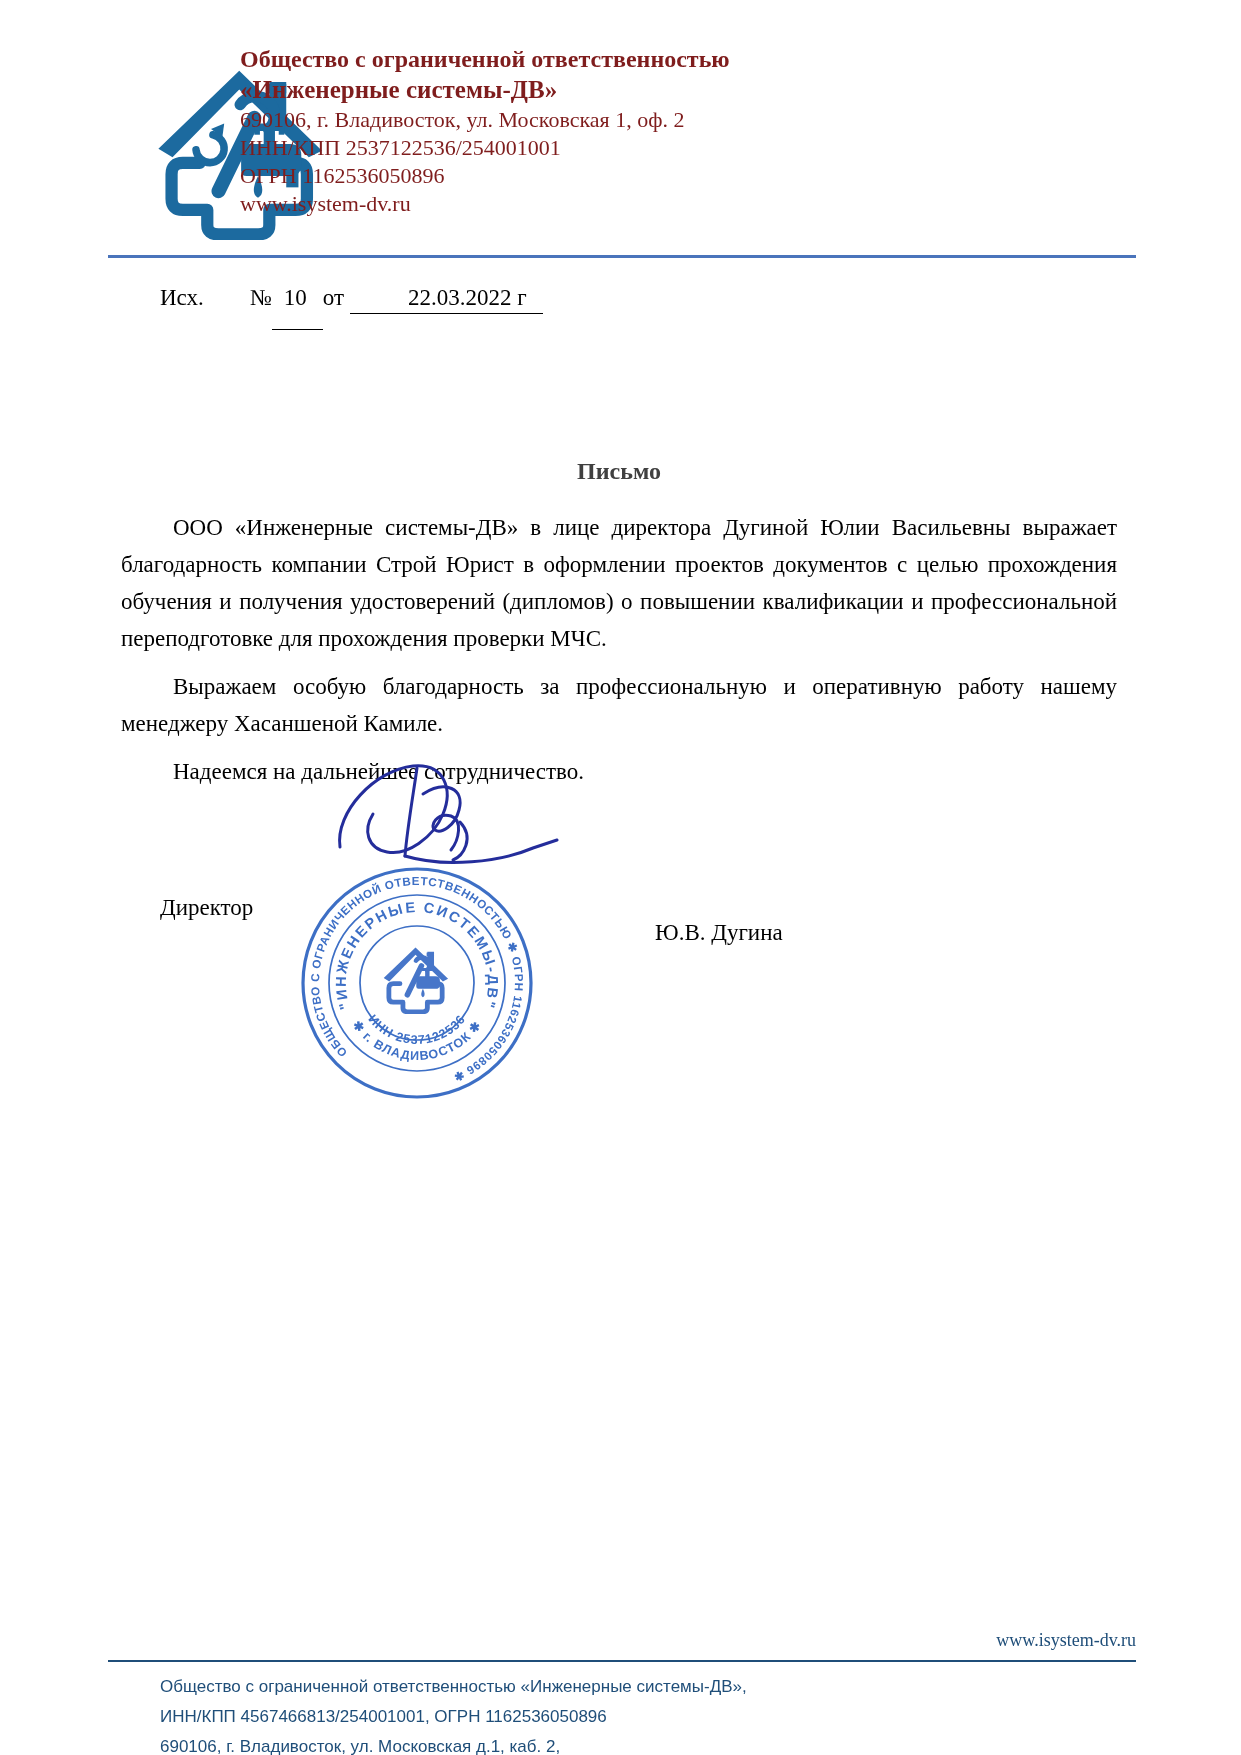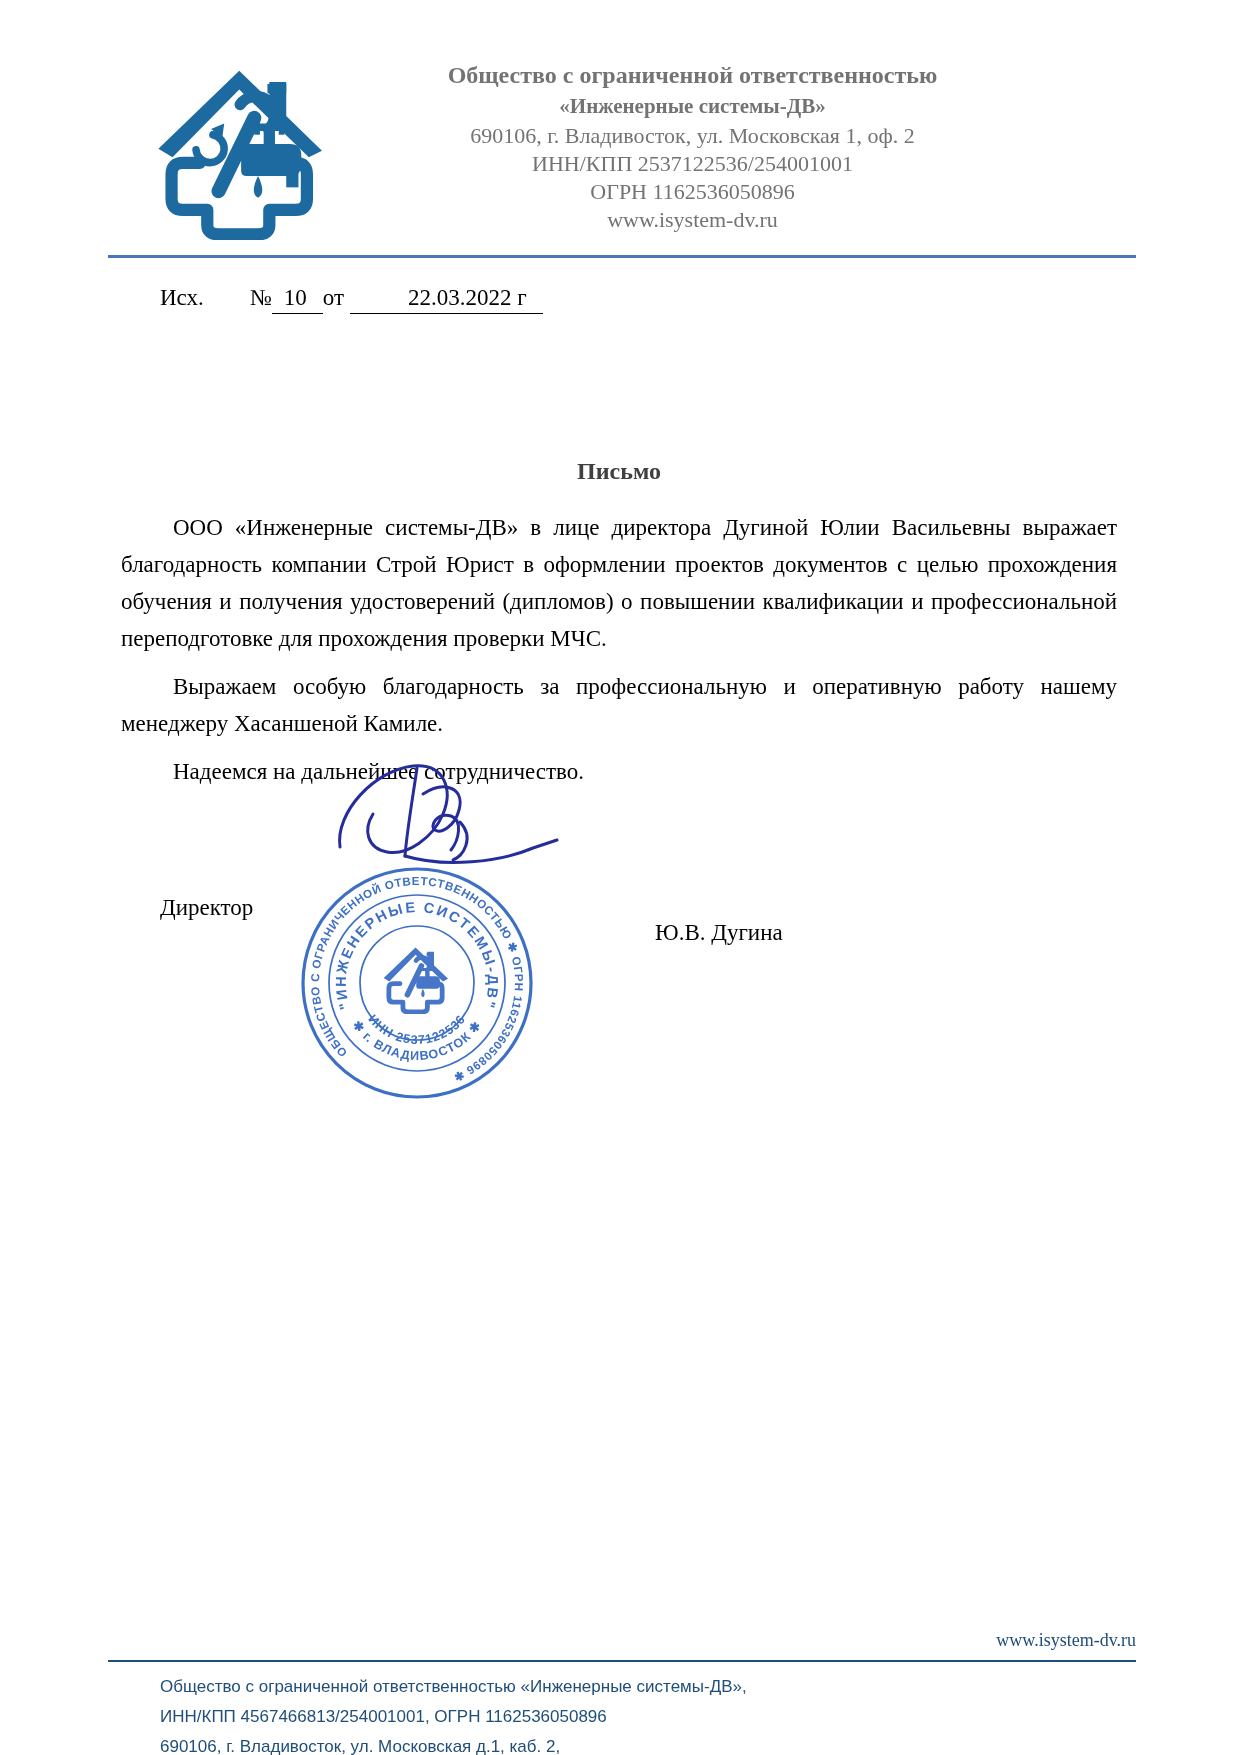--- a/index.html
+++ b/index.html
@@ -9,38 +9,38 @@
     height:1755px;
     background:#ffffff;
     font-family:"Liberation Serif", serif;
     overflow:hidden;
   }
 
   
   .letterhead{position:absolute;left:0;top:0;width:1241px;}
   .logo{position:absolute;left:148px;top:52px;width:190px;height:188px;}
   .head-text{
-    position:absolute;left:240px;top:60px;width:905px;
-    text-align:center;color:#737373;line-height:28px;font-size:22px;
+    position:absolute;left:240px;top:44px;width:905px;
+    text-align:left;color:#7f1d1d;line-height:28px;font-size:22px;
   }
   .head-text .org-type{font-weight:bold;font-size:24px;line-height:30px;}
-  .head-text .org-name{font-weight:bold;font-size:21px;line-height:32px;}
+  .head-text .org-name{font-weight:bold;font-size:25px;line-height:32px;}
   .head-rule{
     position:absolute;left:108px;top:255px;width:1028px;height:3px;
     background:#4a74bb;
   }
 
   
   .ref-line{
     position:absolute;left:160px;top:285px;font-size:23px;color:#000;
     white-space:nowrap;
   }
   .ref-line .lbl{margin-right:46px;}
   .ref-line .ul{border-bottom:1.5px solid #000;display:inline-block;}
-  .ref-line .ul-num{padding:0 16px 2px 12px;}
+  .ref-line .ul-num{padding:0 16px 18px 12px;}
   .ref-line .ul-date{padding:0 16px 2px 58px;margin-left:6px;}
 
   
   .title{
     position:absolute;left:110px;top:458px;width:1018px;
     text-align:center;font-weight:bold;font-size:24px;color:#404040;
   }
   .body-text{
     position:absolute;left:110px;top:498px;width:1018px;
     font-size:23px;line-height:37px;color:#000;text-align:justify;

